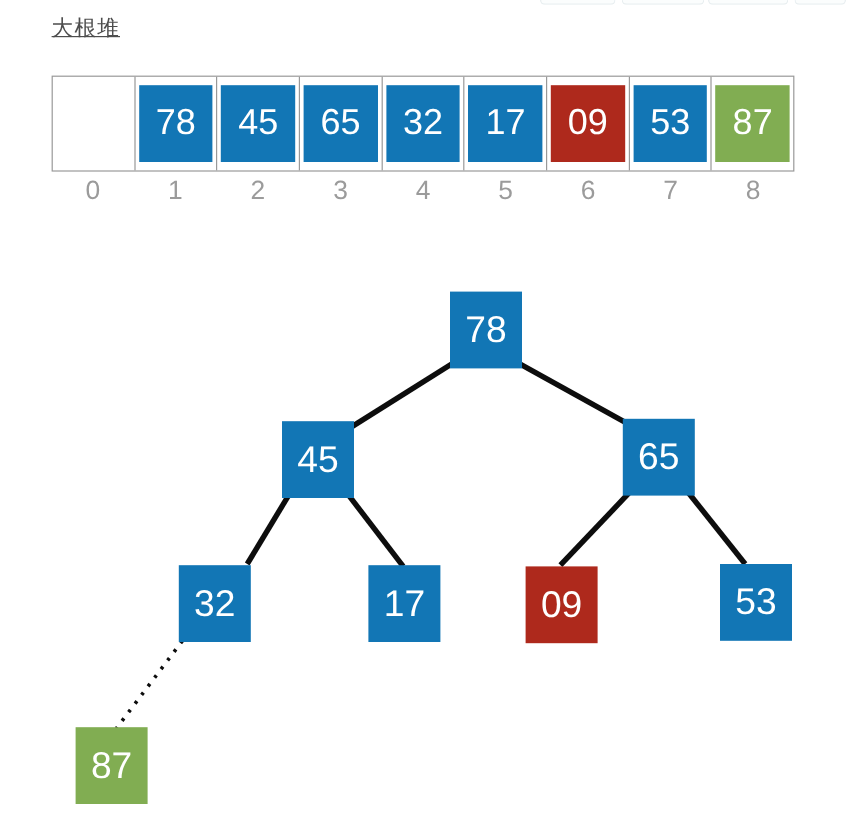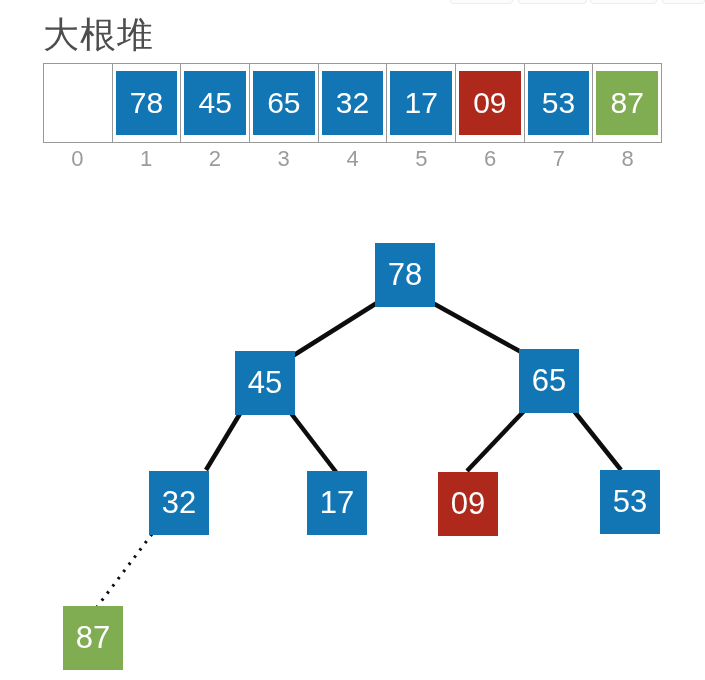--- a/index.html
+++ b/index.html
@@ -12,21 +12,21 @@
 
   
   .fragment{
     position:absolute;top:0;height:4px;
     background:#fbfdfd;border:1px solid #e8eef0;border-top:none;
     border-radius:0 0 5px 5px;box-sizing:border-box;
   }
 
   .title{
     position:absolute;left:43px;top:11px;margin:0;
-    font-size:36px;font-weight:400;letter-spacing:1px;color:#4d4d4d;
+    font-size:18px;font-weight:400;letter-spacing:1px;color:#4d4d4d;text-decoration:underline;
   }
 
   
   .array{
     position:absolute;left:43px;top:63px;width:619px;height:80px;
     display:flex;border:1px solid #999999;box-sizing:border-box;background:#ffffff;
   }
   .cell{flex:1;position:relative;border-right:1px solid #999999;}
   .cell:last-child{border-right:none;}
   .box{

